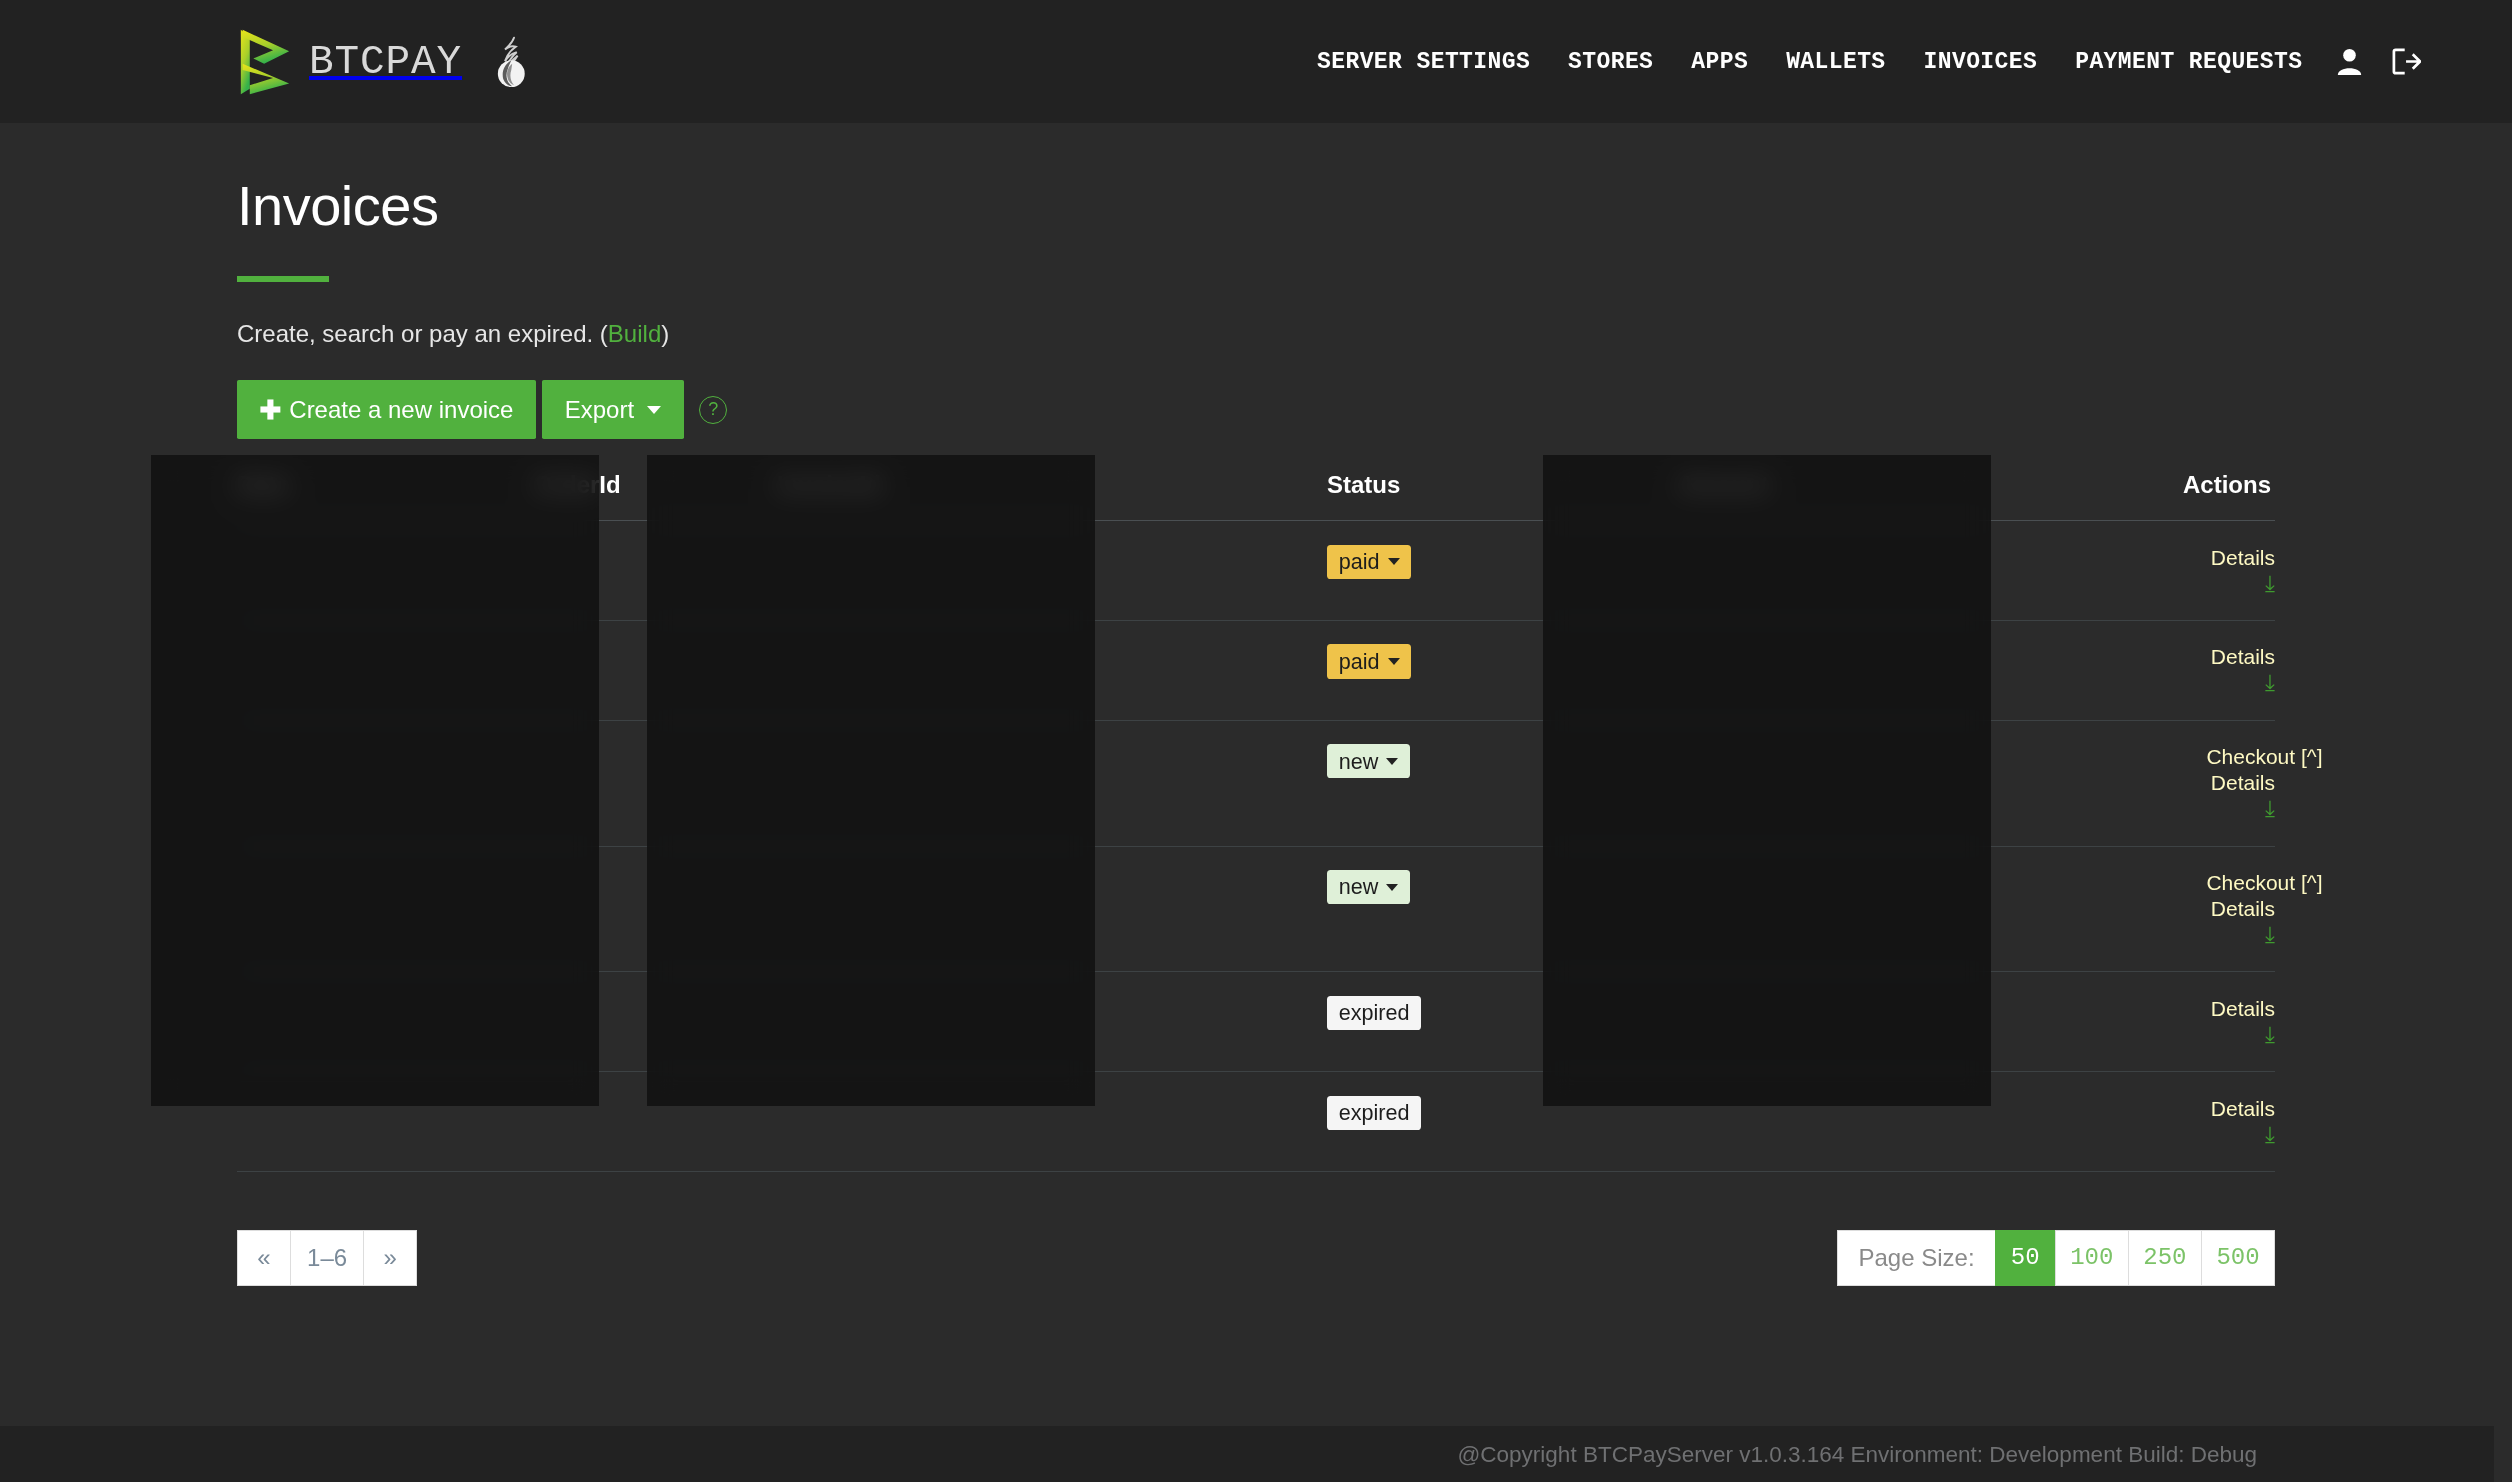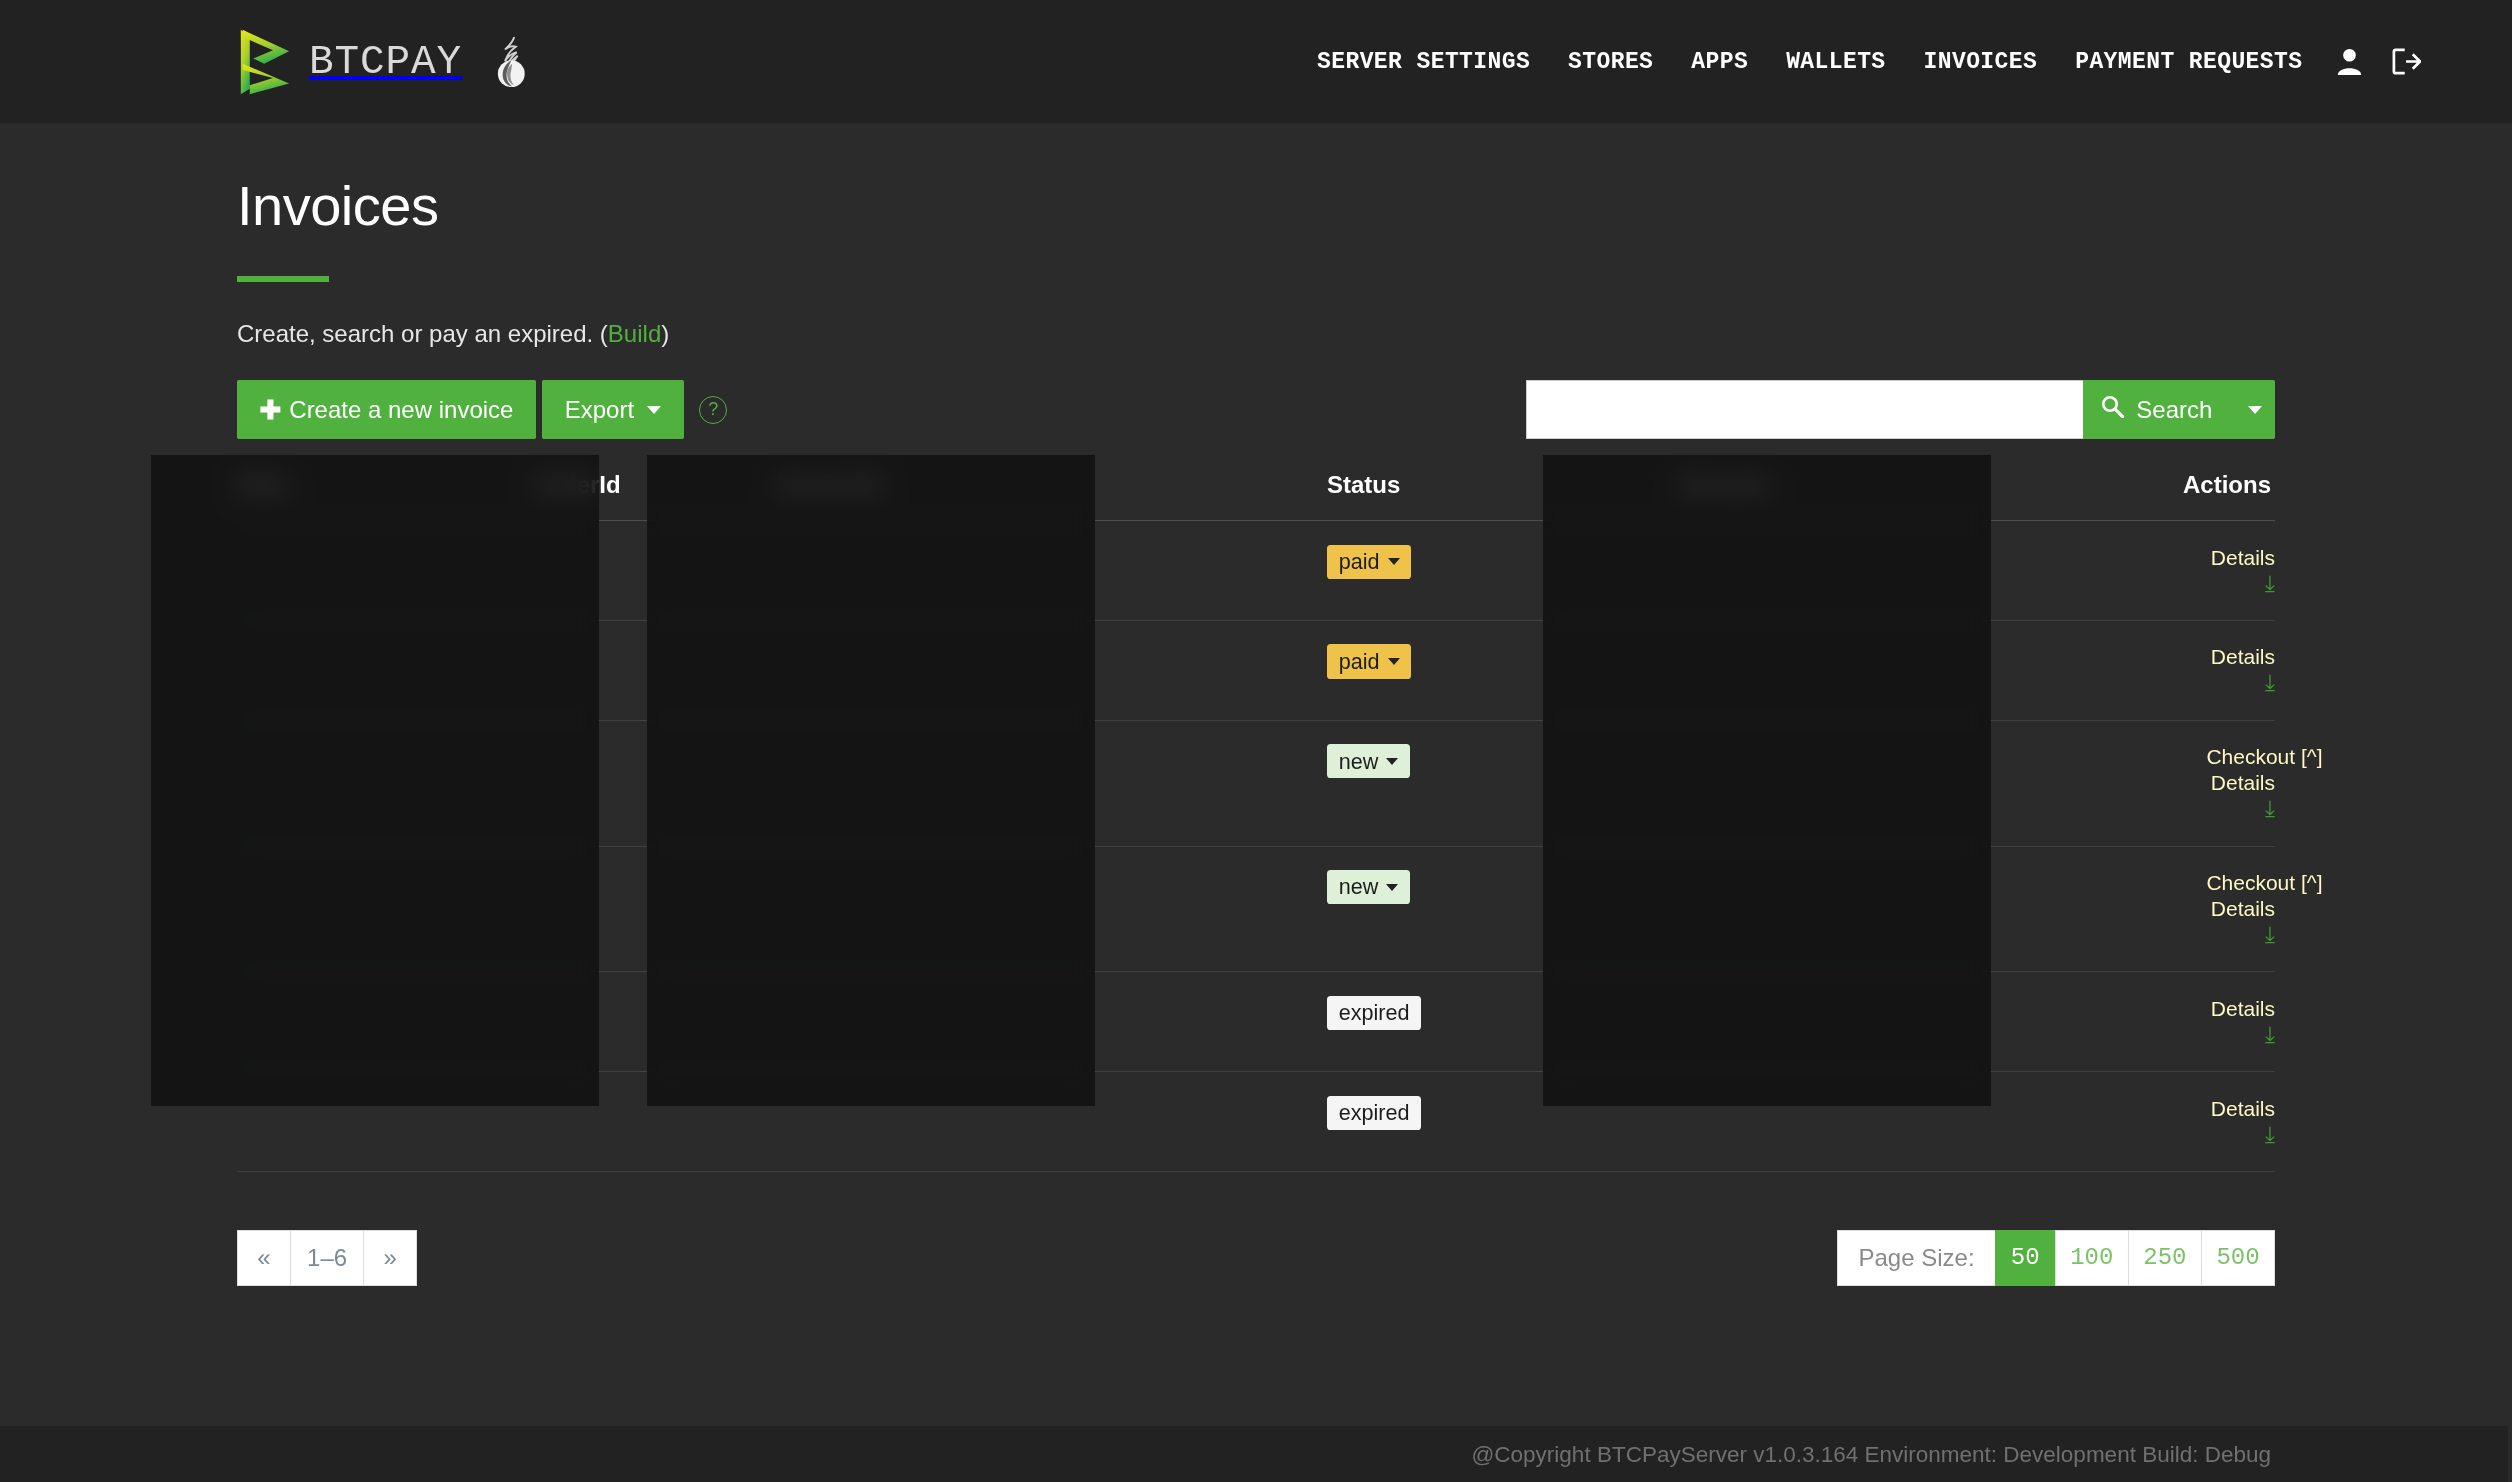--- a/index.html
+++ b/index.html
@@ -277,21 +277,21 @@
   }
   .ps-btn.active {
     background: #51b13e;
     border-color: #51b13e;
     color: #ffffff;
   }
 
   
   .footer {
     position: absolute;
-    left: 0; right: 4px;
+    left: 0; right: 18px;
     top: 1426px;
     height: 57px;
     background: #222222;
     display: flex;
     align-items: center;
     justify-content: flex-end;
     padding-right: 237px;
   }
   .footer-text { color: #6f7072; font-size: 22.5px; }
 </style>
@@ -363,35 +363,20 @@
       <span>Create a new invoice</span>
     </button>
 
     <button class="btn btn-export">
       <span>Export</span>
       <span class="caret"></span>
     </button>
 
     <span class="help-circle">?</span>
 
-    <div class="search-group">
-      <input class="search-input" type="text" value="" placeholder="" style="">
-      <button class="btn btn-search">
-        <span class="mag">
-          <svg width="23.4" height="23.4" viewBox="0 0 26 26">
-            <circle cx="10" cy="10" r="7.5" stroke="#ffffff" stroke-width="3" fill="none"></circle>
-            <path d="M16 16 L24 24" stroke="#ffffff" stroke-width="3.5" stroke-linecap="round"></path>
-          </svg>
-        </span>
-        <span>Search</span>
-      </button>
-      <button class="search-split">
-        <span class="caret" style="margin:0"></span>
-      </button>
-    </div>
   </div>
 
   <div class="table-wrap">
     <table class="invoices">
       <thead>
         <tr>
           <th class="col-date">Date</th>
           <th class="col-order">OrderId</th>
           <th class="col-invid">InvoiceId</th>
           <th class="col-status">Status</th>

